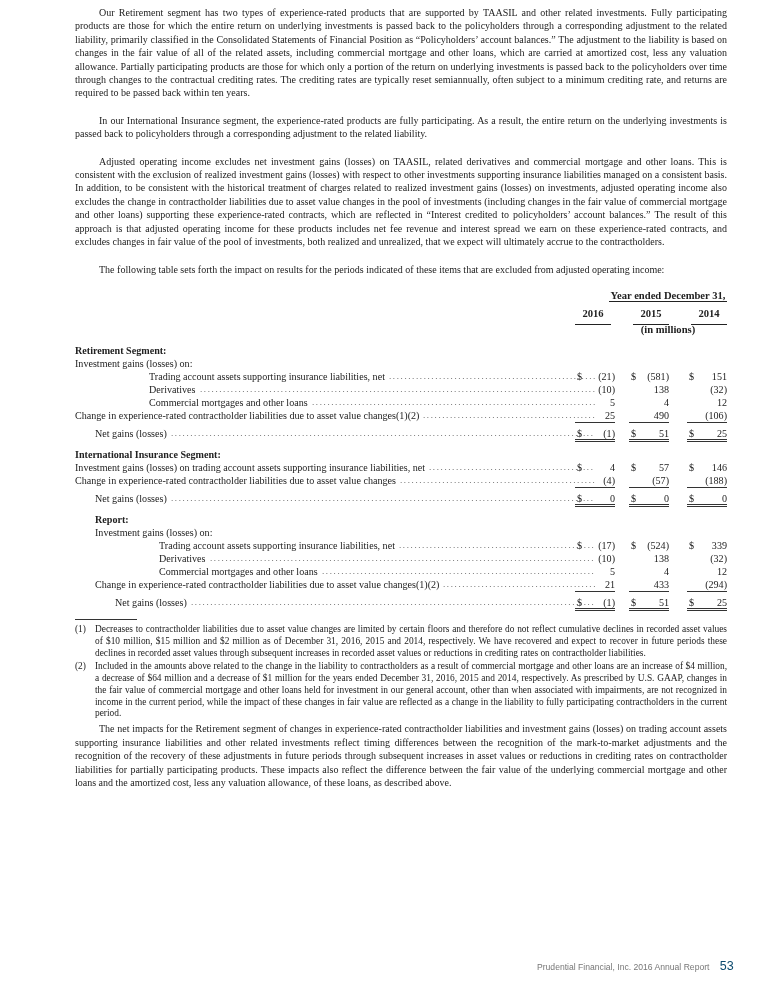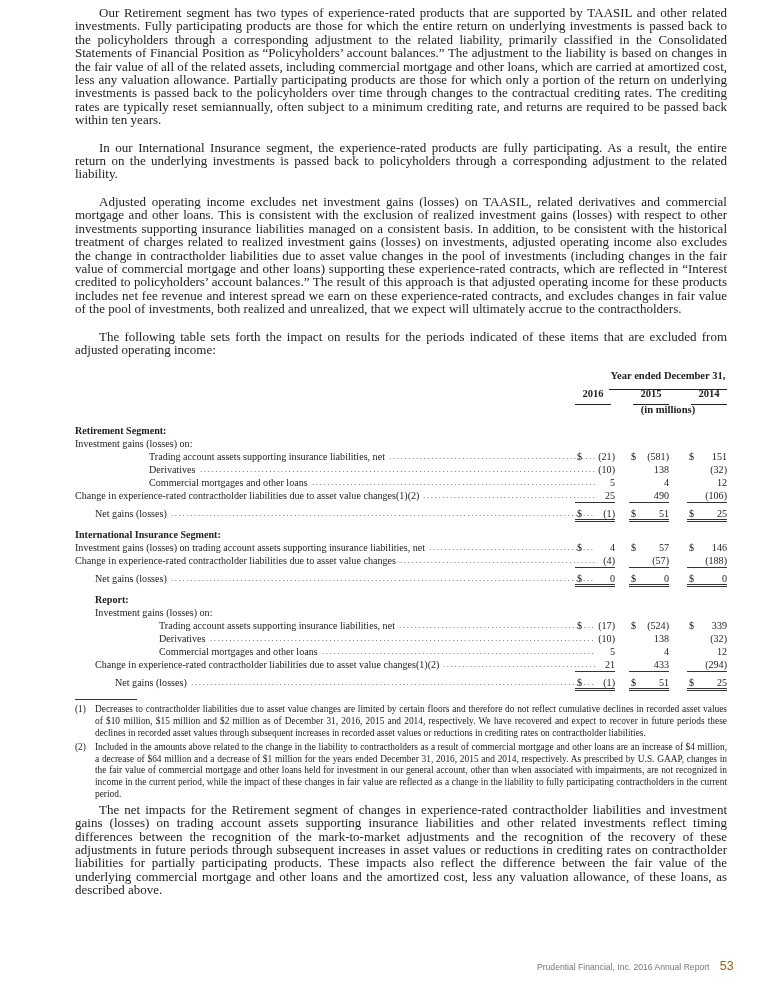--- a/index.html
+++ b/index.html
@@ -3,29 +3,29 @@
 <meta charset="utf-8">
 <style>
   html, body { margin: 0; padding: 0; background: #ffffff; }
   body {
     width: 768px; height: 1000px; position: relative; overflow: hidden;
     font-family: "Liberation Serif", "DejaVu Serif", serif;
     color: #222222;
   }
   .page { position: absolute; left: 75px; top: 6px; width: 652px; }
   p.para {
-    margin: 0 0 14px 0; font-size: 13px; line-height: 13.4px;
+    margin: 0 0 14px 0; font-size: 10px; line-height: 13.4px;
     text-align: justify; text-indent: 24px;
   }
   
   .fin { position: relative; width: 652px; margin-top: 6px; font-size: 10.1px; }
   .hdr { position: relative; height: 44px; }
   .hdr .yr-head {
     position: absolute; right: 0; top: 0; width: 118px; text-align: center;
-    font-weight: bold; font-size: 10.6px; border-bottom: 1.5px solid #222; padding-bottom: 8px;
+    font-weight: bold; font-size: 10.6px; border-bottom: 1.5px solid #222; padding-bottom: 0;
   }
   .hdr .col-h {
     position: absolute; top: 18px; width: 36px; text-align: center; font-weight: bold;
     font-size: 10.6px; border-bottom: 1.5px solid #222; padding-bottom: 5px;
   }
   .hdr .unit {
     position: absolute; right: 19px; top: 34px; width: 80px; text-align: center;
     font-weight: bold; font-size: 10.6px;
   }
   .row { position: relative; height: 13px; line-height: 13px; white-space: nowrap; }
@@ -47,21 +47,21 @@
   .gap { height: 8px; }
   .gap-s { height: 5px; }
   .fn-rule { width: 62px; border-top: 1px solid #333; margin: 10px 0 4px 0; }
   .fn { position: relative; font-size: 9.4px; line-height: 11.8px; text-align: justify; padding-left: 20px; margin-bottom: 2px; }
   .fn .num { position: absolute; left: 0; top: 0; }
   .closing { margin-top: 14px; }
   .footer {
     position: absolute; left: 537px; top: 959px;
     font-family: "Liberation Sans", "DejaVu Sans", sans-serif; color: #777; font-size: 8.6px;
   }
-  .footer .pg { color: #a16207; font-size: 12.5px; margin-left: 8px; margin-top: 12px; }
+  .footer .pg { color: #0c4a6e; font-size: 12.5px; margin-left: 8px; margin-top: 12px; }
 </style>
 </head>
 <body>
 
 <div class="page">
   <p class="para">Our Retirement segment has two types of experience-rated products that are supported by TAASIL and other related investments. Fully participating products are those for which the entire return on underlying investments is passed back to the policyholders through a corresponding adjustment to the related liability, primarily classified in the Consolidated Statements of Financial Position as “Policyholders’ account balances.” The adjustment to the liability is based on changes in the fair value of all of the related assets, including commercial mortgage and other loans, which are carried at amortized cost, less any valuation allowance. Partially participating products are those for which only a portion of the return on underlying investments is passed back to the policyholders over time through changes to the contractual crediting rates. The crediting rates are typically reset semiannually, often subject to a minimum crediting rate, and returns are required to be passed back within ten years.</p>
   <p class="para">In our International Insurance segment, the experience-rated products are fully participating. As a result, the entire return on the underlying investments is passed back to policyholders through a corresponding adjustment to the related liability.</p>
   <p class="para">Adjusted operating income excludes net investment gains (losses) on TAASIL, related derivatives and commercial mortgage and other loans. This is consistent with the exclusion of realized investment gains (losses) with respect to other investments supporting insurance liabilities managed on a consistent basis. In addition, to be consistent with the historical treatment of charges related to realized investment gains (losses) on investments, adjusted operating income also excludes the change in contractholder liabilities due to asset value changes in the pool of investments (including changes in the fair value of commercial mortgage and other loans) supporting these experience-rated contracts, which are reflected in “Interest credited to policyholders’ account balances.” The result of this approach is that adjusted operating income for these products includes net fee revenue and interest spread we earn on these experience-rated contracts, and excludes changes in fair value of the pool of investments, both realized and unrealized, that we expect will ultimately accrue to the contractholders.</p>
   <p class="para">The following table sets forth the impact on results for the periods indicated of these items that are excluded from adjusted operating income:</p>
 

